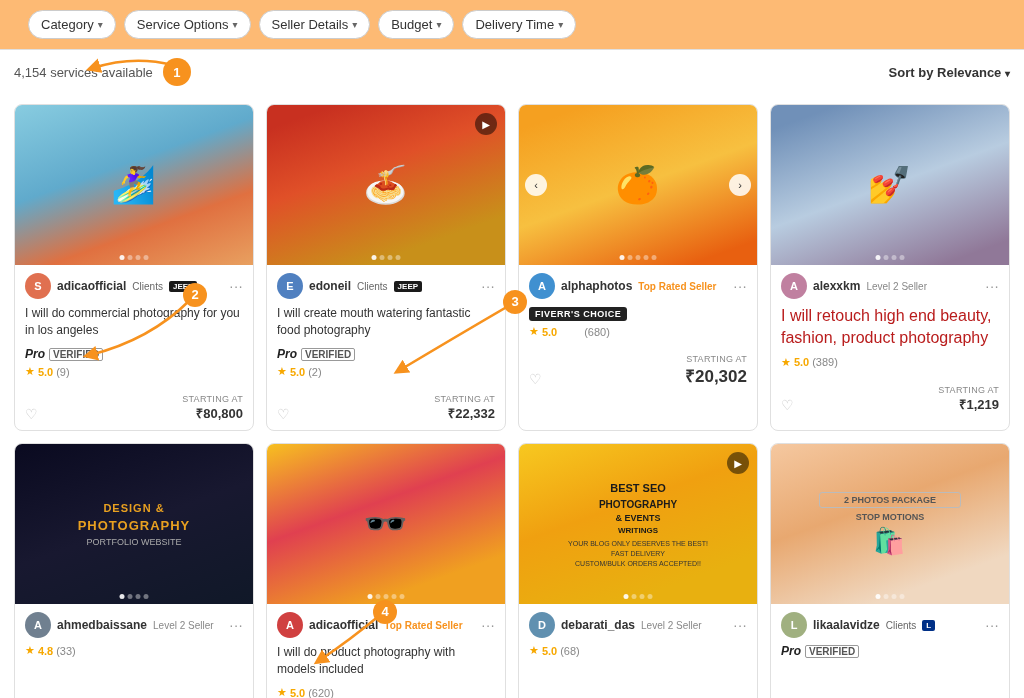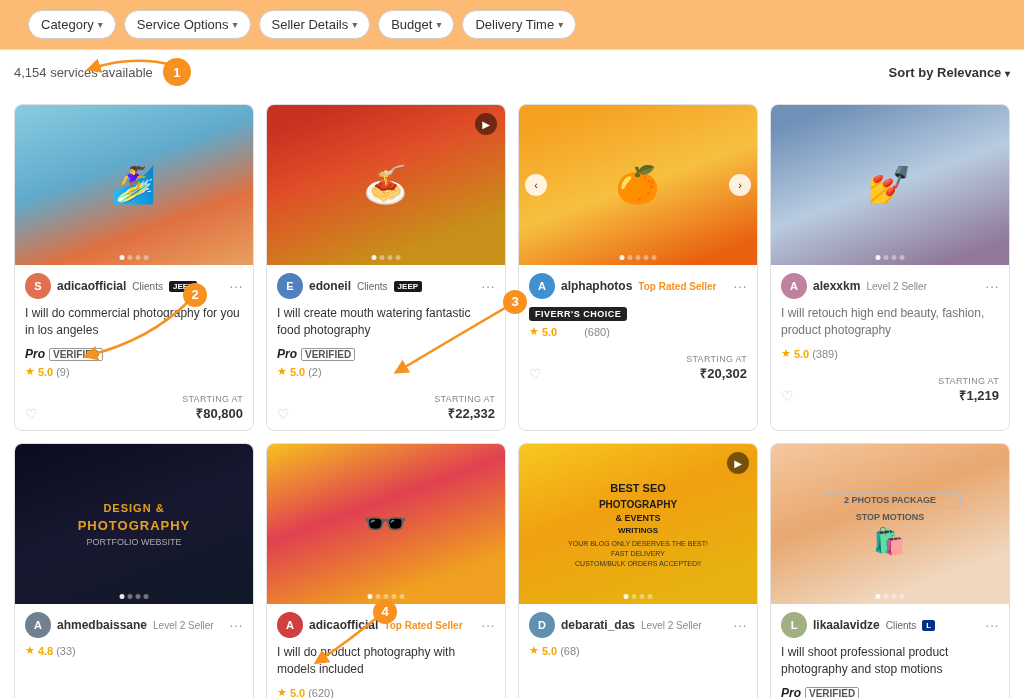--- a/index.html
+++ b/index.html
@@ -226,21 +226,21 @@
         <div style="display:flex;align-items:center;gap:3px;font-size:11px;color:#f7a800;margin-bottom:4px;">
           <span>★</span>
           <span style="font-weight:600;">5.0</span>
           <span style="color:#888;margin-left:24px;">(680)</span>
         </div>
       </div>
       <div style="display:flex;justify-content:space-between;align-items:flex-end;padding:4px 10px 8px;">
         <span style="font-size:14px;color:#ccc;cursor:pointer;">♡</span>
         <div style="text-align:right;">
           <div style="font-size:9px;color:#888;text-transform:uppercase;letter-spacing:0.3px;">STARTING AT</div>
-          <div style="font-size:13px;font-weight:700;color:#333;">₹20,302</div>
+          <div style="font-size:17px;font-weight:700;color:#333;">₹20,302</div>
         </div>
       </div>
     </div>
 
     <div class="card card-wrap" style="border:1px solid #e0e0e0;border-radius:8px;overflow:hidden;background:#fff;position:relative;">
       <div style="position:relative;cursor:pointer;">
         <div style="width:100%;height:160px;background:linear-gradient(160deg,#7090b8 10%,#b8cce0 50%,#907898 90%);display:flex;align-items:center;justify-content:center;font-size:36px;">💅</div>
 
         <div style="position:absolute;bottom:5px;left:50%;transform:translateX(-50%);display:flex;gap:3px;">
           <div style="width:5px;height:5px;border-radius:50%;background:rgba(255,255,255,0.9);"></div>
@@ -249,21 +249,21 @@
             <div style="width:5px;height:5px;border-radius:50%;background:rgba(255,255,255,0.4);"></div>
         </div>
       </div>
       <div style="padding:8px 10px;">
         <div style="display:flex;align-items:center;gap:6px;margin-bottom:6px;">
           <div style="width:26px;height:26px;border-radius:50%;background:#c080a0;flex-shrink:0;display:flex;align-items:center;justify-content:center;font-size:11px;color:#fff;font-weight:600;cursor:pointer;">A</div>
           <span style="font-size:12px;font-weight:600;color:#333;cursor:pointer;">alexxkm</span>
           <span style="font-size:10px;color:#888;">Level 2 Seller</span>
           <span style="margin-left:auto;color:#999;cursor:pointer;font-size:14px;">···</span>
         </div>
-        <div style="font-size:12px;color:#737373;line-height:1.4;margin-bottom:6px;min-height:36px;cursor:pointer;">I will retouch high end beauty, fashion, product photography</div>
+        <div style="font-size:16px;color:#b91c1c;line-height:1.4;margin-bottom:6px;min-height:36px;cursor:pointer;">I will retouch high end beauty, fashion, product photography</div>
 
         <div style="display:flex;align-items:center;gap:3px;font-size:11px;color:#f7a800;margin-bottom:4px;">
           <span>★</span>
           <span style="font-weight:600;">5.0</span>
           <span style="color:#888;text-align:center;">(389)</span>
         </div>
       </div>
       <div style="display:flex;justify-content:space-between;align-items:flex-end;padding:4px 10px 8px;">
         <span style="font-size:14px;color:#ccc;cursor:pointer;">♡</span>
         <div style="text-align:right;">
@@ -388,21 +388,20 @@
         </div>
       </div>
       <div style="padding:8px 10px;">
         <div style="display:flex;align-items:center;gap:6px;margin-bottom:6px;">
           <div style="width:26px;height:26px;border-radius:50%;background:#a0b080;flex-shrink:0;display:flex;align-items:center;justify-content:center;font-size:11px;color:#fff;font-weight:600;cursor:pointer;">L</div>
           <span style="font-size:12px;font-weight:600;color:#333;cursor:pointer;">likaalavidze</span>
           <span style="font-size:10px;color:#666;">Clients</span>
     <span style="background:#003087;border-radius:2px;padding:1px 4px;font-size:8px;color:#fff;font-weight:700;">L</span>
           <span style="margin-left:auto;color:#999;cursor:pointer;font-size:14px;">···</span>
         </div>
-        <div style="font-size:12px;color:#333;line-height:1.4;margin-bottom:6px;min-height:36px;cursor:pointer;">I will shoot professional product photography and stop motions</div>
         <div style="display:flex;align-items:center;gap:4px;margin-bottom:4px;">
       <span style="font-style:italic;font-weight:700;color:#222;font-size:12px;"><em>Pro</em></span>
       <span style="font-size:10px;color:#555;font-weight:600;border:1px solid #999;padding:0 3px;border-radius:2px;">VERIFIED</span>
     </div>
 
       </div>
 
     </div>
   </div>
 

